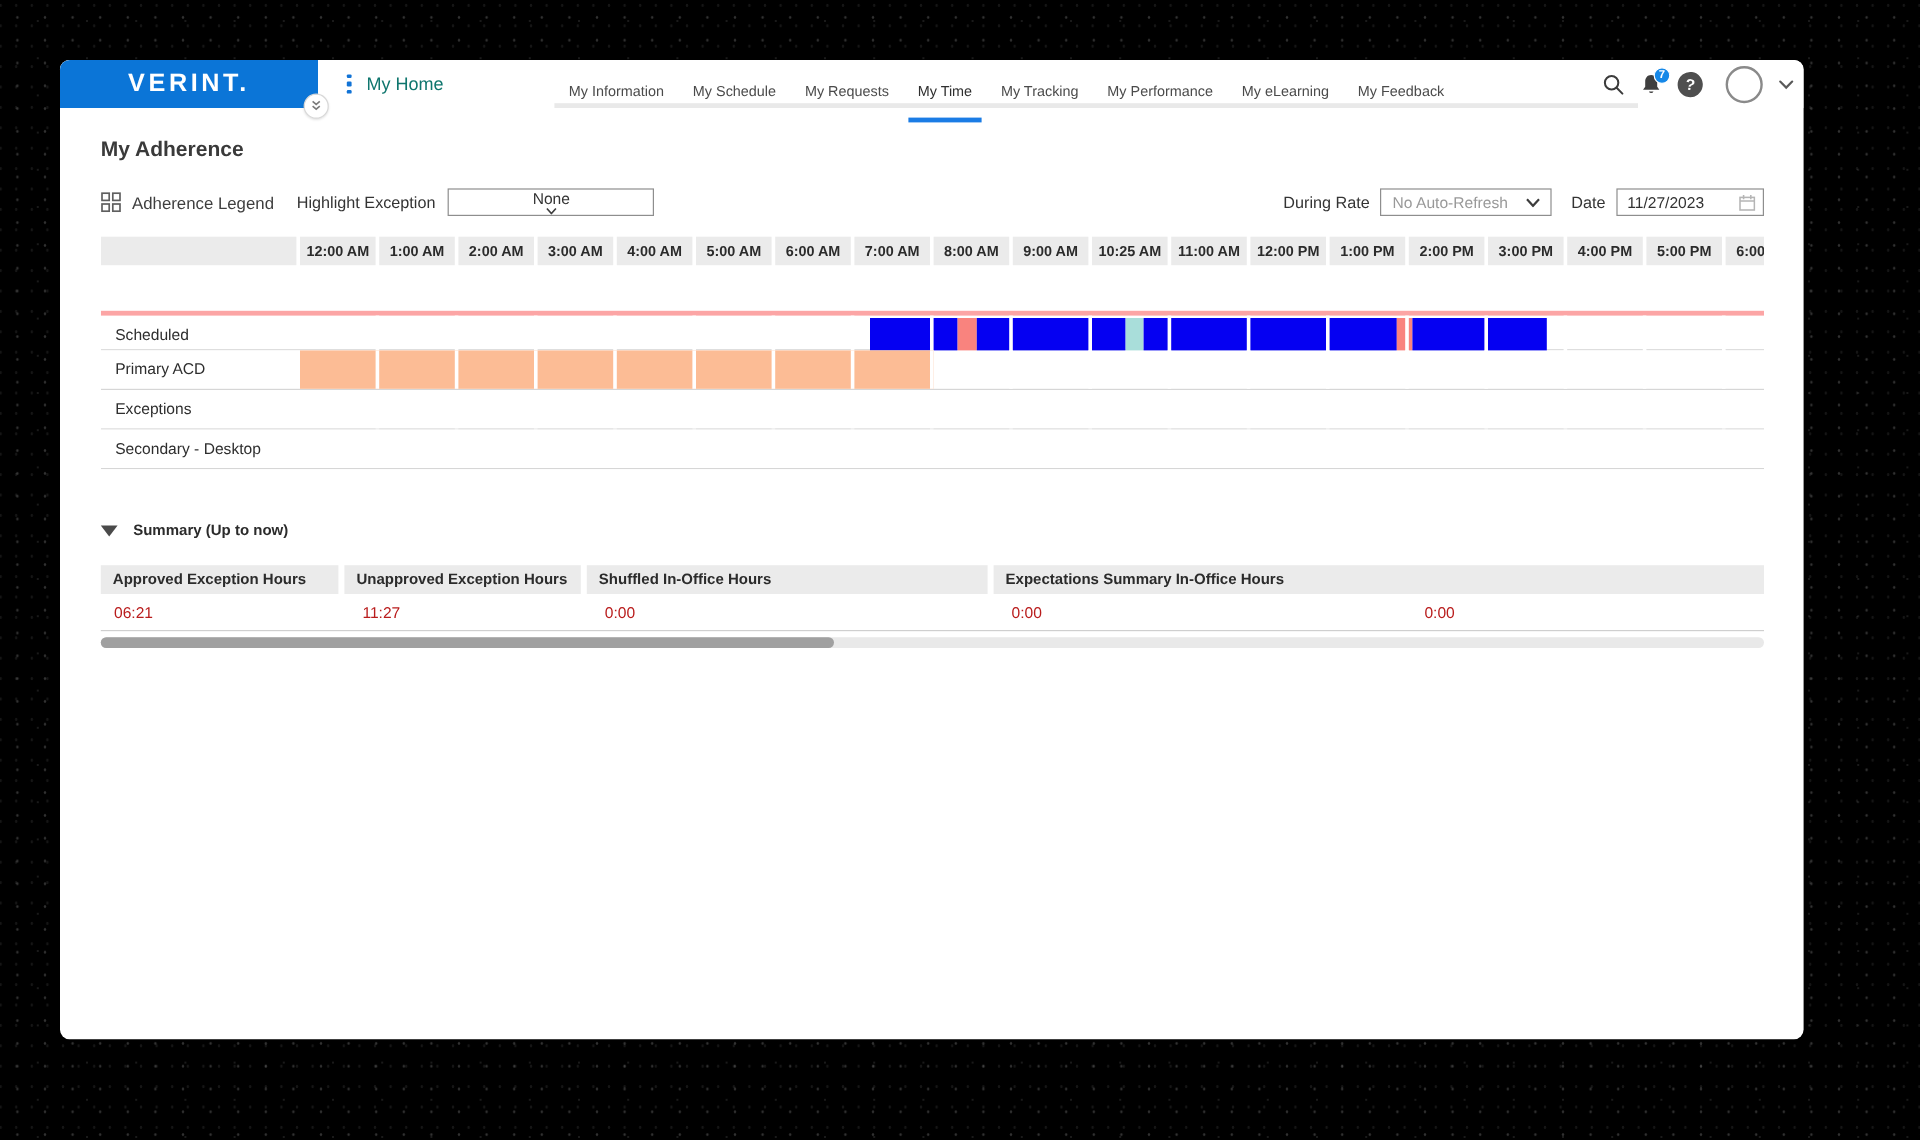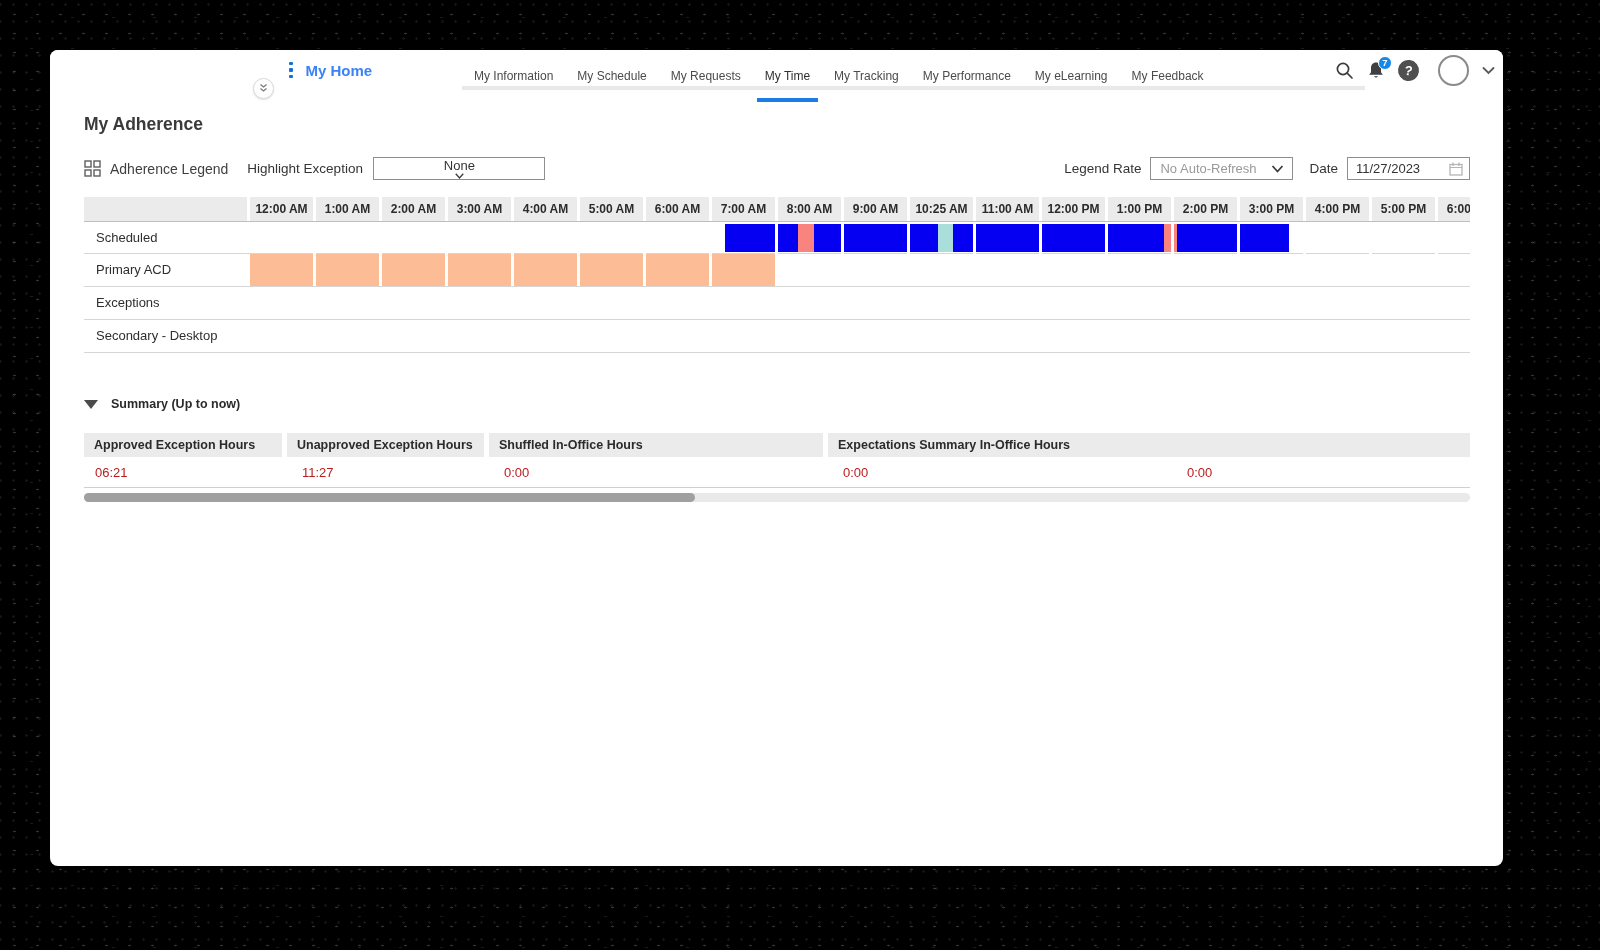--- a/index.html
+++ b/index.html
@@ -27,21 +27,21 @@
   }
   .collapse-pill {
     position:absolute; left:203px; top:28px; width:21px; height:21px; border-radius:50%;
     background:#fff; border:1px solid #d8d8d8; z-index:5;
     display:flex; align-items:center; justify-content:center;
     box-shadow:0 1px 2px rgba(0,0,0,.12); cursor:pointer;
   }
   .home-group { position:absolute; left:237px; top:0; height:40px; display:flex; align-items:center; gap:11px; }
   .kebab-icon { display:flex; flex-direction:column; gap:3px; cursor:pointer; padding:2px; }
   .kebab-icon i { width:3.5px; height:3.5px; background:#1173D6; border-radius:1px; }
-  .home-label { color:#3b82f6; font-size:15px; font-weight:700; }
+  .home-label { color:#0f766e; font-size:15px; font-weight:400; }
   .nav { position:absolute; left:412px; top:0; height:40px; display:flex; align-items:stretch; }
   .nav-track { position:absolute; left:412px; top:36px; width:903px; height:4px; background:#e9e9e9; }
   .nav-item {
     position:relative; display:flex; align-items:center; padding:0 12px; height:52px;
     font-size:12px; color:#4b4b4b; cursor:pointer; white-space:nowrap; z-index:2;
   }
   .nav-item.active { color:#2f2f2f; }
   .nav-item.active::after {
     content:""; position:absolute; left:4px; right:4px; bottom:0; height:4px; background:#1B7CE5;
   }
@@ -84,21 +84,21 @@
   
   .tl { margin-top:17px; width:1386px; overflow:hidden; }
   .tl-header { display:flex; height:24px; }
   .tl-corner { flex:none; width:163px; margin-right:3px; background:#ebebeb; }
   .tl-hour {
     flex:none; width:63px; margin-right:3px; background:#ebebeb;
     font-size:12px; font-weight:700; color:#2b2b2b;
     display:flex; align-items:center; justify-content:center; white-space:nowrap;
   }
   .tl-row { position:relative; height:33px; border-bottom:1px solid #d6d6d6; background:#fff; }
-  .tl-header + .tl-body .tl-row:first-child { border-top:1px solid #fca5a5; }
+  .tl-header + .tl-body .tl-row:first-child { border-top:4px solid #fca5a5;margin-top:38px; }
   .tl-rowlabel { position:absolute; left:12px; top:0; line-height:32px; font-size:13px; color:#2e2e2e; }
   .tl-track { position:absolute; left:166px; top:0; width:1220px; height:32px; }
   .seg { position:absolute; }
   .seg.inset { top:2px; height:28px; }
   .seg.full { top:0; height:32px; }
   .gapline { position:absolute; top:0; height:32px; width:3px; background:#fff; }
   
   .summary-head { margin-top:44px; display:flex; align-items:center; gap:13px; }
   .tri {
     width:0; height:0; border-left:7px solid transparent; border-right:7px solid transparent;
@@ -119,20 +119,23 @@
   .hscroll { margin-top:5px; width:1386px; height:9px; border-radius:5px; background:#e9e9e9; position:relative; cursor:pointer; }
   .hs-thumb { position:absolute; left:0; top:0; width:611px; height:9px; border-radius:5px; background:#a0a0a0; cursor:grab; }
   svg { display:block; }
 </style>
 </head>
 <body>
 
 <div class="window">
 
   <div class="topbar">
+    <div class="logo">
+      <span>VERINT.</span>
+    </div>
     <div class="collapse-pill">
       <svg width="11" height="11" viewBox="0 0 11 11">
         <polyline points="2.5,1.5 5.5,4 8.5,1.5" fill="none" stroke="#7a7a7a" stroke-width="1.3"></polyline>
         <polyline points="2.5,5.5 5.5,8 8.5,5.5" fill="none" stroke="#7a7a7a" stroke-width="1.3"></polyline>
       </svg>
     </div>
     <div class="home-group">
       <span class="kebab-icon">
           <i></i>
           <i></i>
@@ -191,21 +194,21 @@
         <span class="legend-label">Adherence Legend</span>
       </span>
       <span class="ctl-label hl-label">Highlight Exception</span>
       <span class="select none-select">
         <span>None</span>
         <svg width="13" height="8" viewBox="0 0 13 8">
           <polyline points="1.5,1 6.5,6.5 11.5,1" fill="none" stroke="#3d3d3d" stroke-width="1.8"></polyline>
         </svg>
       </span>
       <span class="right-controls">
-        <span class="ctl-label">Legend Rate</span>
+        <span class="ctl-label">During Rate</span>
         <span class="select rr-select">
           <span>No Auto-Refresh</span>
           <svg width="13" height="8" viewBox="0 0 13 8">
             <polyline points="1.5,1 6.5,6.5 11.5,1" fill="none" stroke="#3d3d3d" stroke-width="1.8"></polyline>
           </svg>
         </span>
         <span class="ctl-label date-label">Date</span>
         <span class="date-box">
           <span>11/27/2023</span>
           <svg width="14" height="14" viewBox="0 0 14 14">

